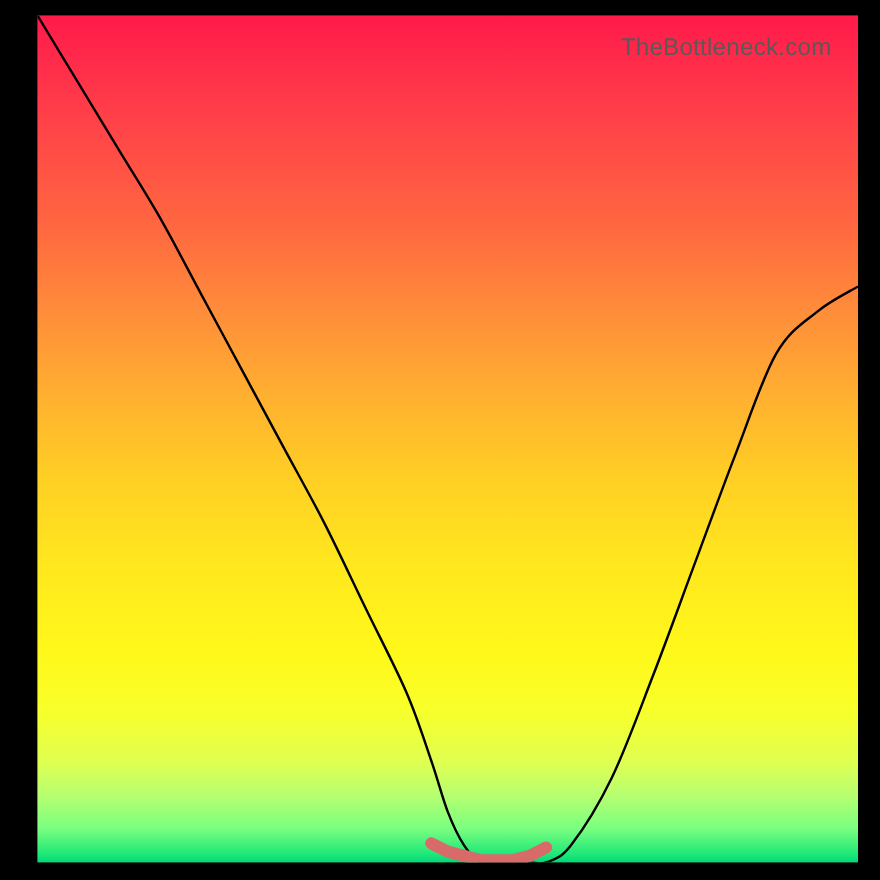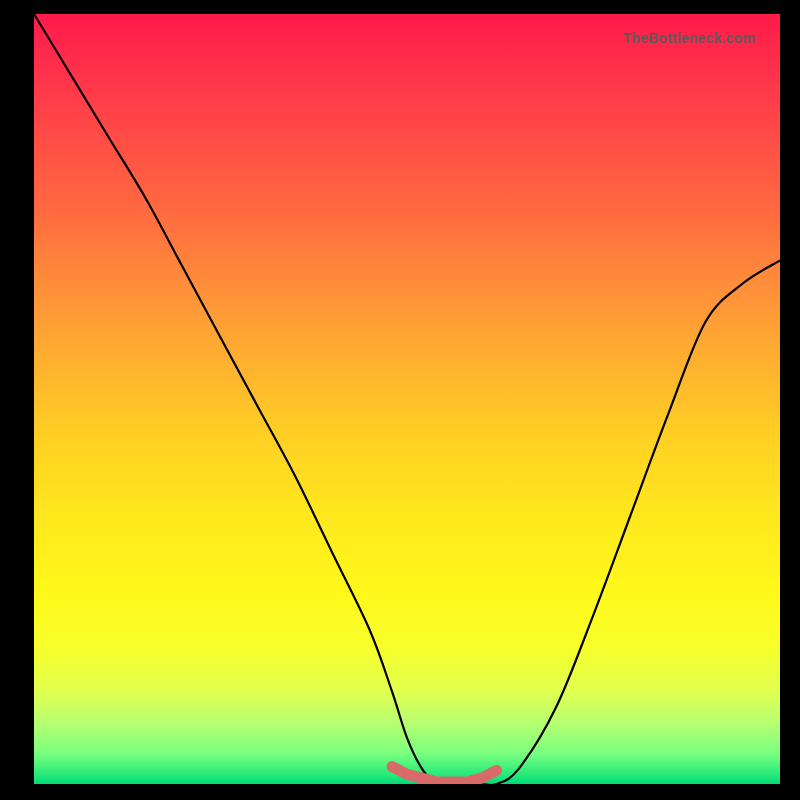--- a/index.html
+++ b/index.html
@@ -22,22 +22,22 @@
       #e0ff50 88%,
       #b8ff70 92%,
       #7aff80 96%,
       #20e878 99%,
       #00d878 100%);
   }
   .watermark {
     position: absolute;
     top: 16px; right: 24px;
     color: #5a5a5a;
-    font-size: 14px;
-    font-weight: 700;
+    font-size: 22px;
+    font-weight: 400;
     z-index: 5;
     letter-spacing: 0.2px;
   }
   svg.curve { position: absolute; left: 0; top: 0; width: 746px; height: 770px; z-index: 2; }
 </style>
 </head>
 <body>
 
 <div class="container">
   <div class="plot-area">

